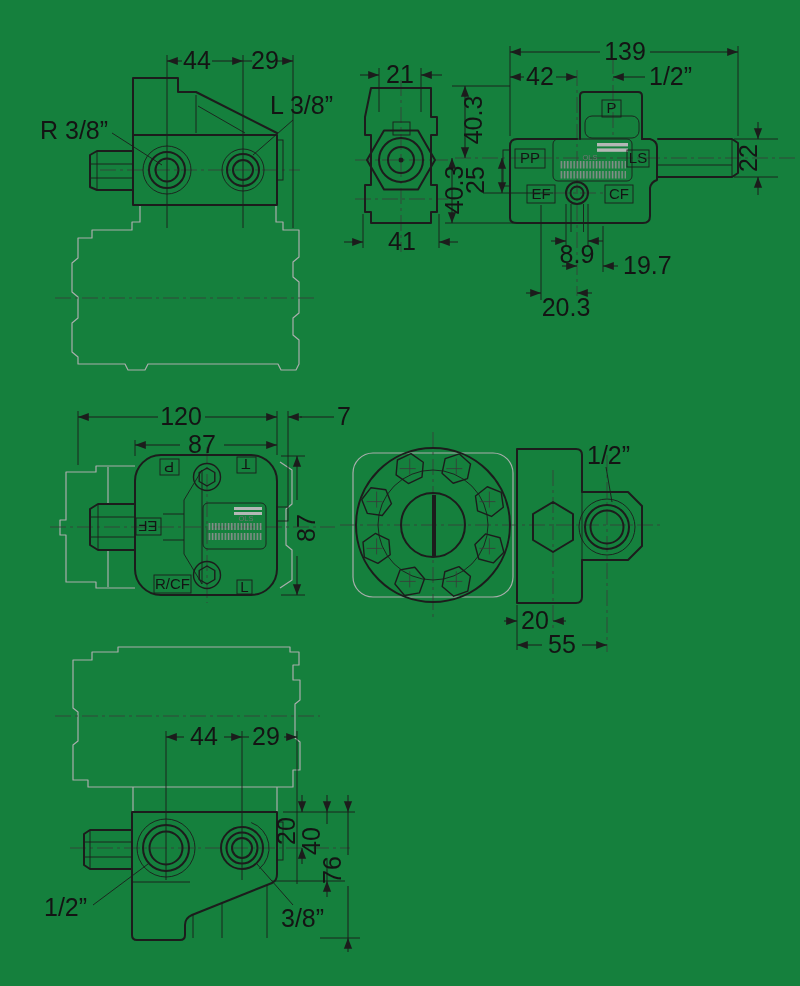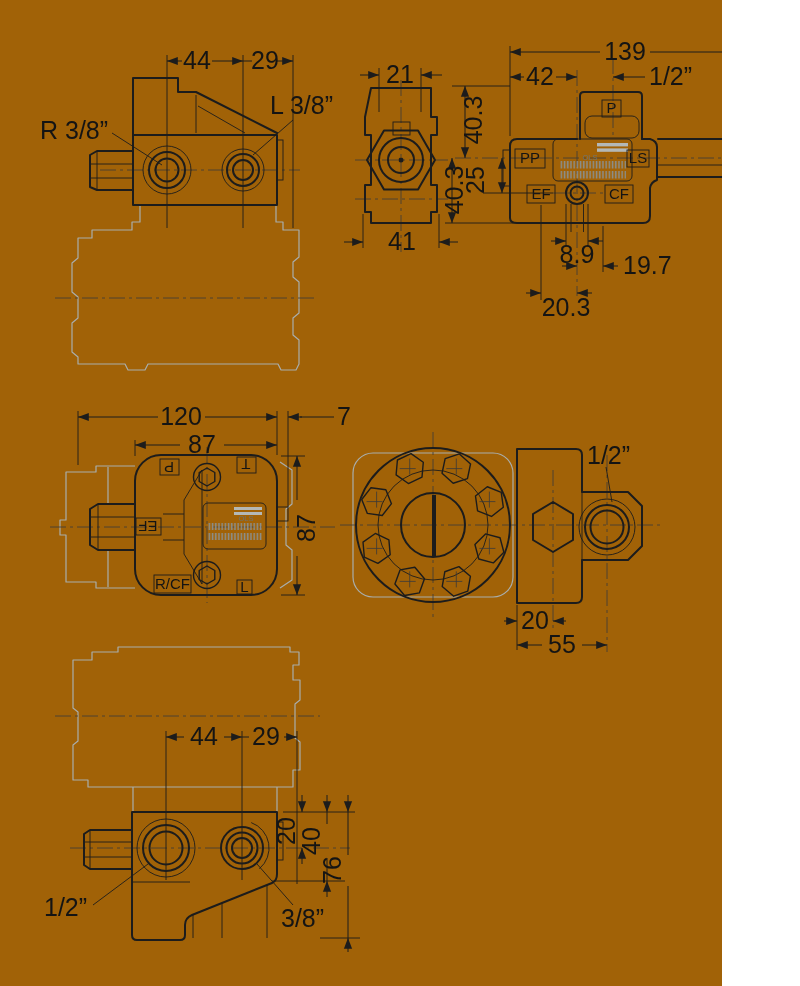--- a/index.html
+++ b/index.html
@@ -1,16 +1,16 @@
 <!DOCTYPE html>
 <html><head>
 <meta charset="utf-8">
 <style>
   html,body{margin:0;padding:0;background:#ffffff;}
-  #page{width:722px;height:986px;background:#a16207;position:relative;overflow:hidden;}
+  #page{width:800px;height:986px;background:#15803d;position:relative;overflow:hidden;}
   svg{display:block;}
   svg text{font-family:"Liberation Sans",sans-serif;fill:#141414;}
   .ln{stroke:#1c1c1c;stroke-width:2;fill:none;stroke-linejoin:round;stroke-linecap:round}
   .md{stroke:#1c1c1c;stroke-width:1.4;fill:none;stroke-linejoin:round}
   .tn{stroke:#1c1c1c;stroke-width:0.9;fill:none}
   .dl{stroke:#1c1c1c;stroke-width:1;fill:none}
   .gh{stroke:#a9aeac;stroke-width:1.2;fill:none;stroke-linejoin:round}
   .cl{stroke:#3a3a3a;stroke-width:0.8;fill:none;stroke-dasharray:16 4 3 4}
   .dim{font-size:25px}
   .plab{font-size:15px}

